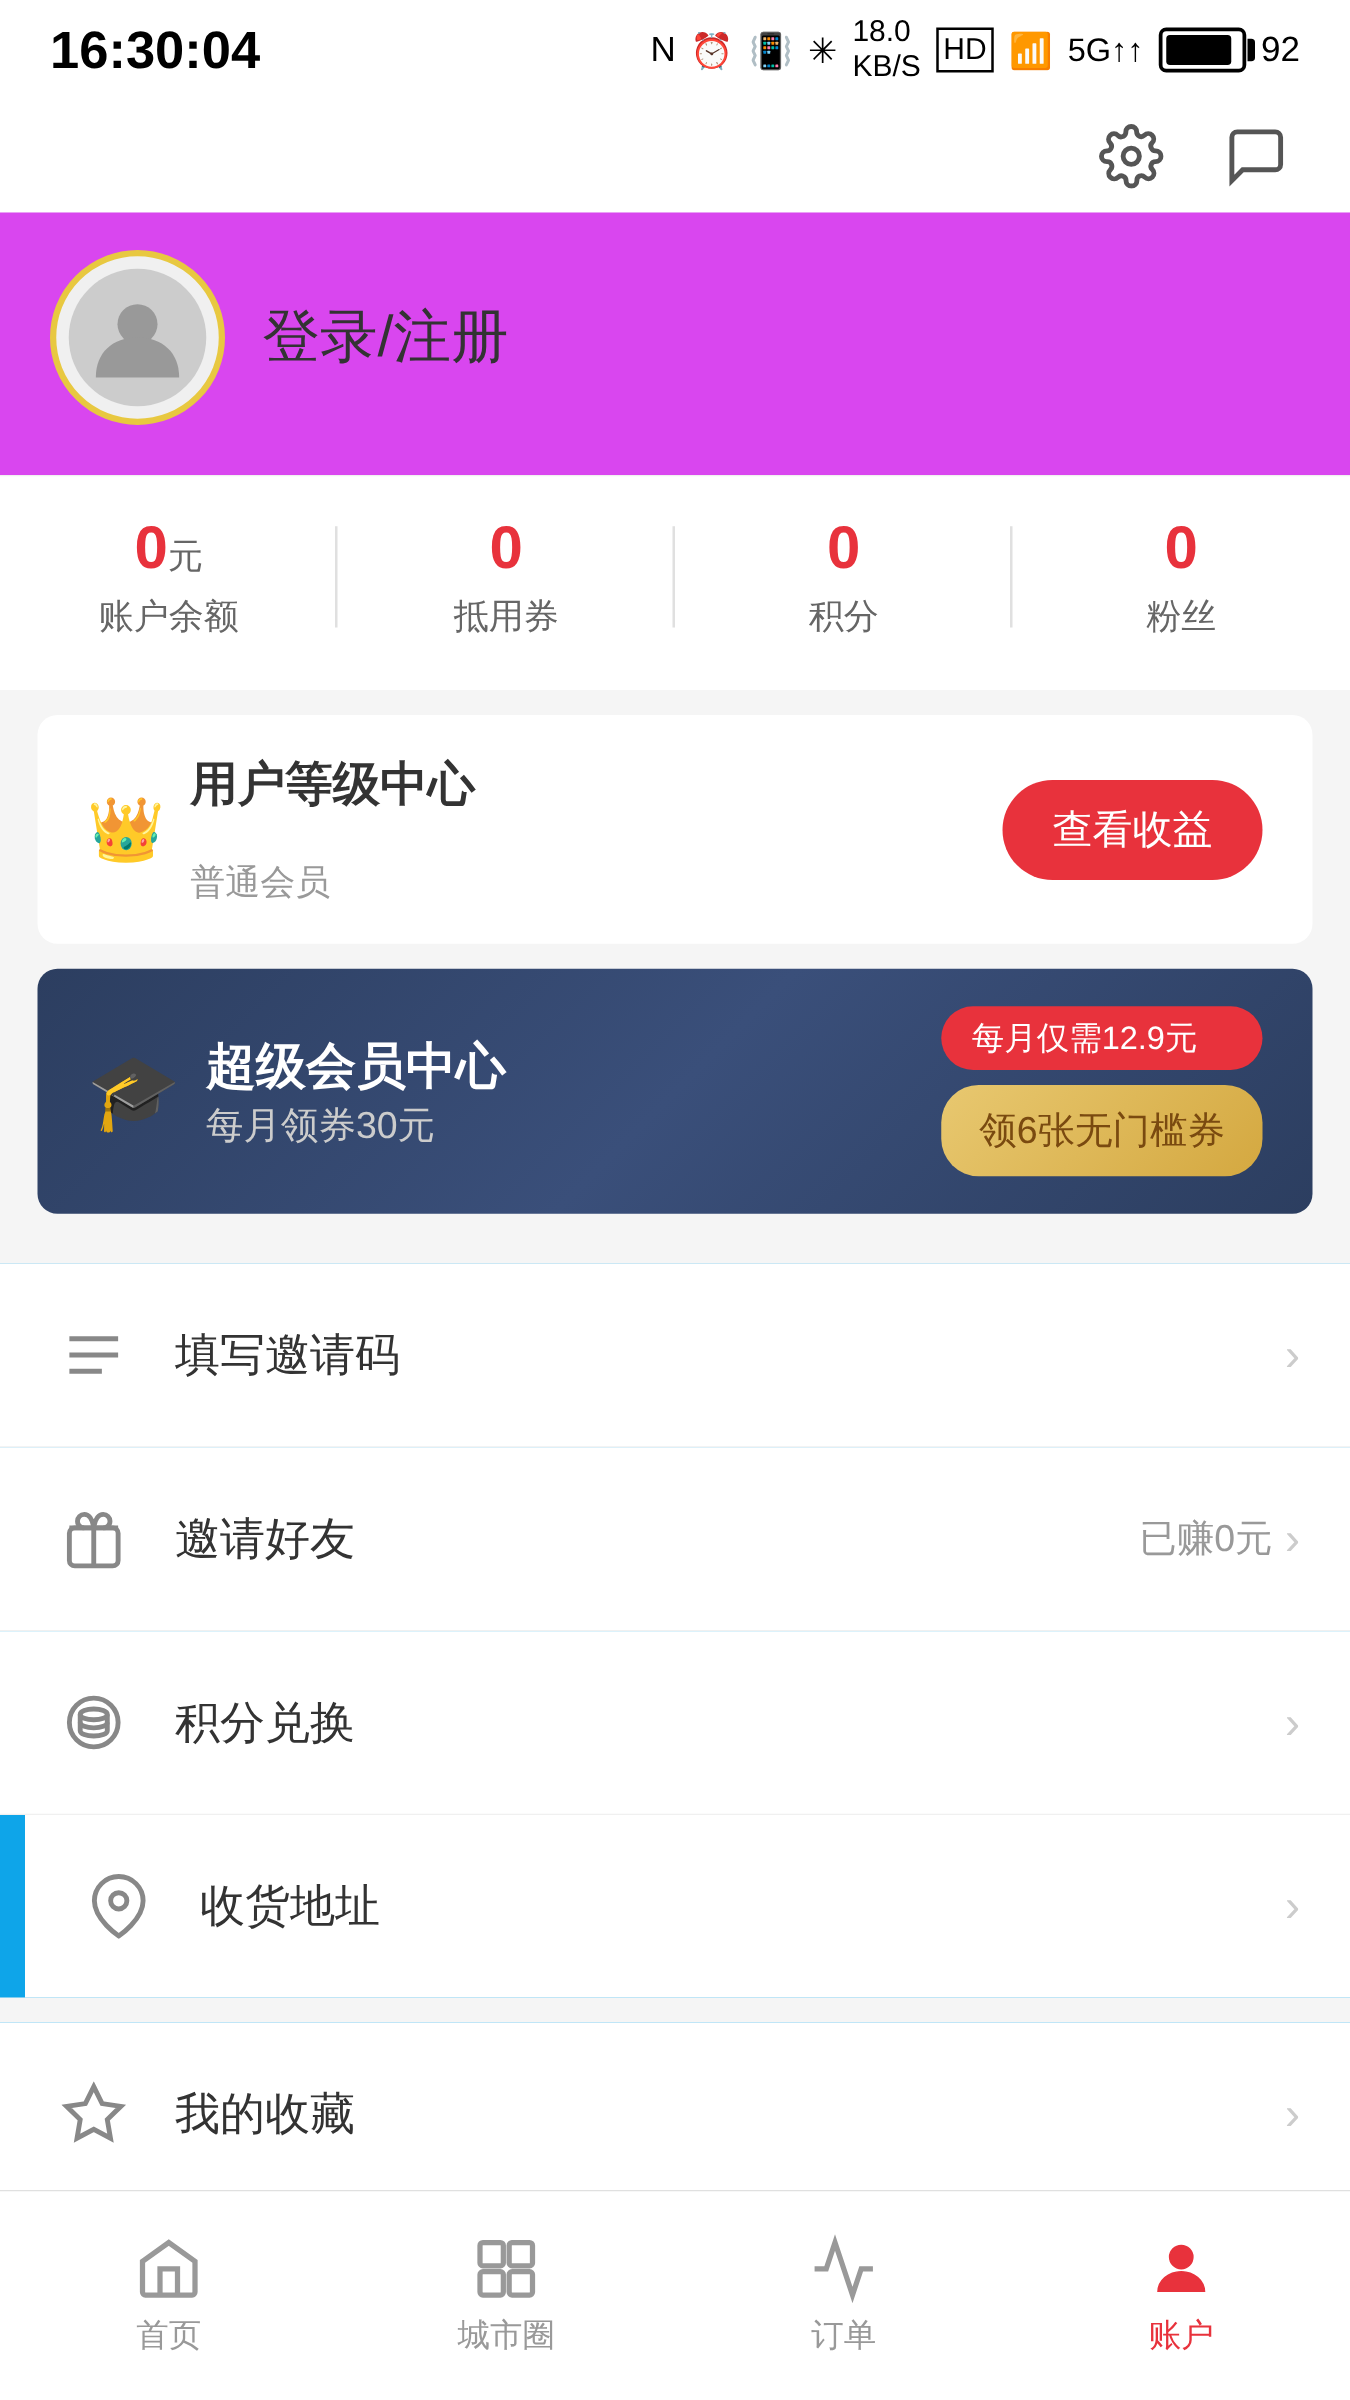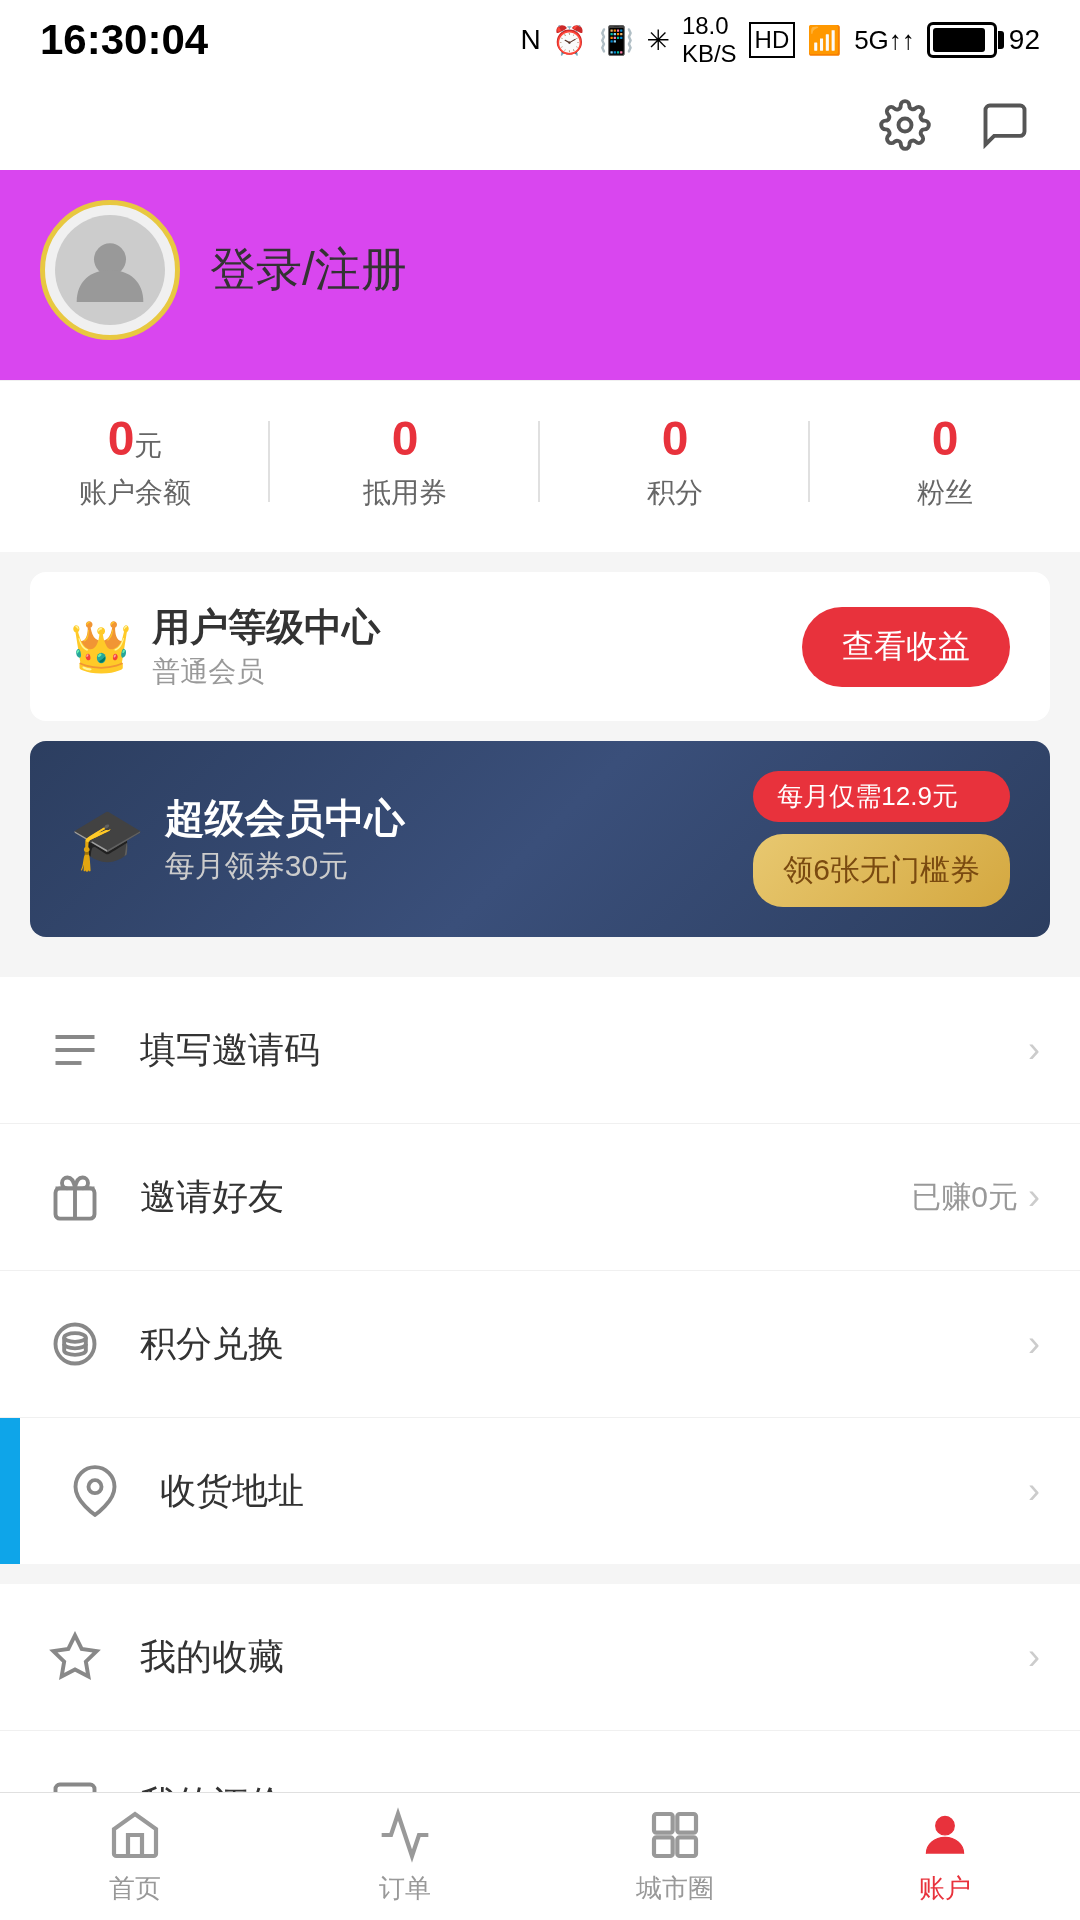--- a/index.html
+++ b/index.html
@@ -182,20 +182,21 @@
       font-size: 50px;
     }
     .level-info .level-title {
       font-size: 38px;
       font-weight: 600;
       color: #333;
     }
     .level-info .level-sub {
       font-size: 28px;
       color: #999;
+      margin-top: 34px;
     }
     .view-earnings-btn {
       background: #e8323c;
       color: #fff;
       border: none;
       border-radius: 40px;
       padding: 18px 40px;
       font-size: 32px;
       cursor: pointer;
     }
@@ -296,21 +297,21 @@
       color: #ccc;
       font-size: 36px;
     }
 
     
     .bottom-nav {
       position: fixed;
       bottom: 0;
       left: 0;
       width: 1080px;
-      height: 128px;
+      height: 168px;
       background: #fff;
       border-top: 1px solid #e0e0e0;
       display: flex;
       align-items: center;
       justify-content: space-around;
     }
     .nav-item {
       display: flex;
       flex-direction: column;
       align-items: center;
@@ -542,35 +543,35 @@
   <div class="nav-item">
     <svg class="nav-icon-svg" viewBox="0 0 24 24" fill="none" stroke="currentColor" stroke-width="1.8">
       <path d="M3 9.5L12 3l9 6.5V20a1 1 0 0 1-1 1H4a1 1 0 0 1-1-1z"></path>
       <path d="M9 21V12h6v9"></path>
     </svg>
     <span class="nav-label">首页</span>
   </div>
 
   <div class="nav-item">
     <svg class="nav-icon-svg" viewBox="0 0 24 24" fill="none" stroke="currentColor" stroke-width="1.8">
-      <path d="M22 12h-4l-3 9L9 3l-3 9H2"></path>
-    </svg>
-    <span class="nav-label">订单</span>
-  </div>
-
-  <div class="nav-item">
-    <svg class="nav-icon-svg" viewBox="0 0 24 24" fill="none" stroke="currentColor" stroke-width="1.8">
       <rect x="3" y="3" width="8" height="8" rx="1"></rect>
       <rect x="13" y="3" width="8" height="8" rx="1"></rect>
       <rect x="3" y="13" width="8" height="8" rx="1"></rect>
       <rect x="13" y="13" width="8" height="8" rx="1"></rect>
     </svg>
     <span class="nav-label">城市圈</span>
   </div>
 
+  <div class="nav-item">
+    <svg class="nav-icon-svg" viewBox="0 0 24 24" fill="none" stroke="currentColor" stroke-width="1.8">
+      <path d="M22 12h-4l-3 9L9 3l-3 9H2"></path>
+    </svg>
+    <span class="nav-label">订单</span>
+  </div>
+
   <div class="nav-item active">
     <svg class="nav-icon-svg" viewBox="0 0 24 24" fill="currentColor" stroke="currentColor" stroke-width="0.5">
       <circle cx="12" cy="8" r="4"></circle>
       <path d="M4 20c0-4 3.6-7 8-7s8 3 8 7"></path>
     </svg>
     <span class="nav-label" style="color:#e8323c;">账户</span>
   </div>
 
 </div>
 

